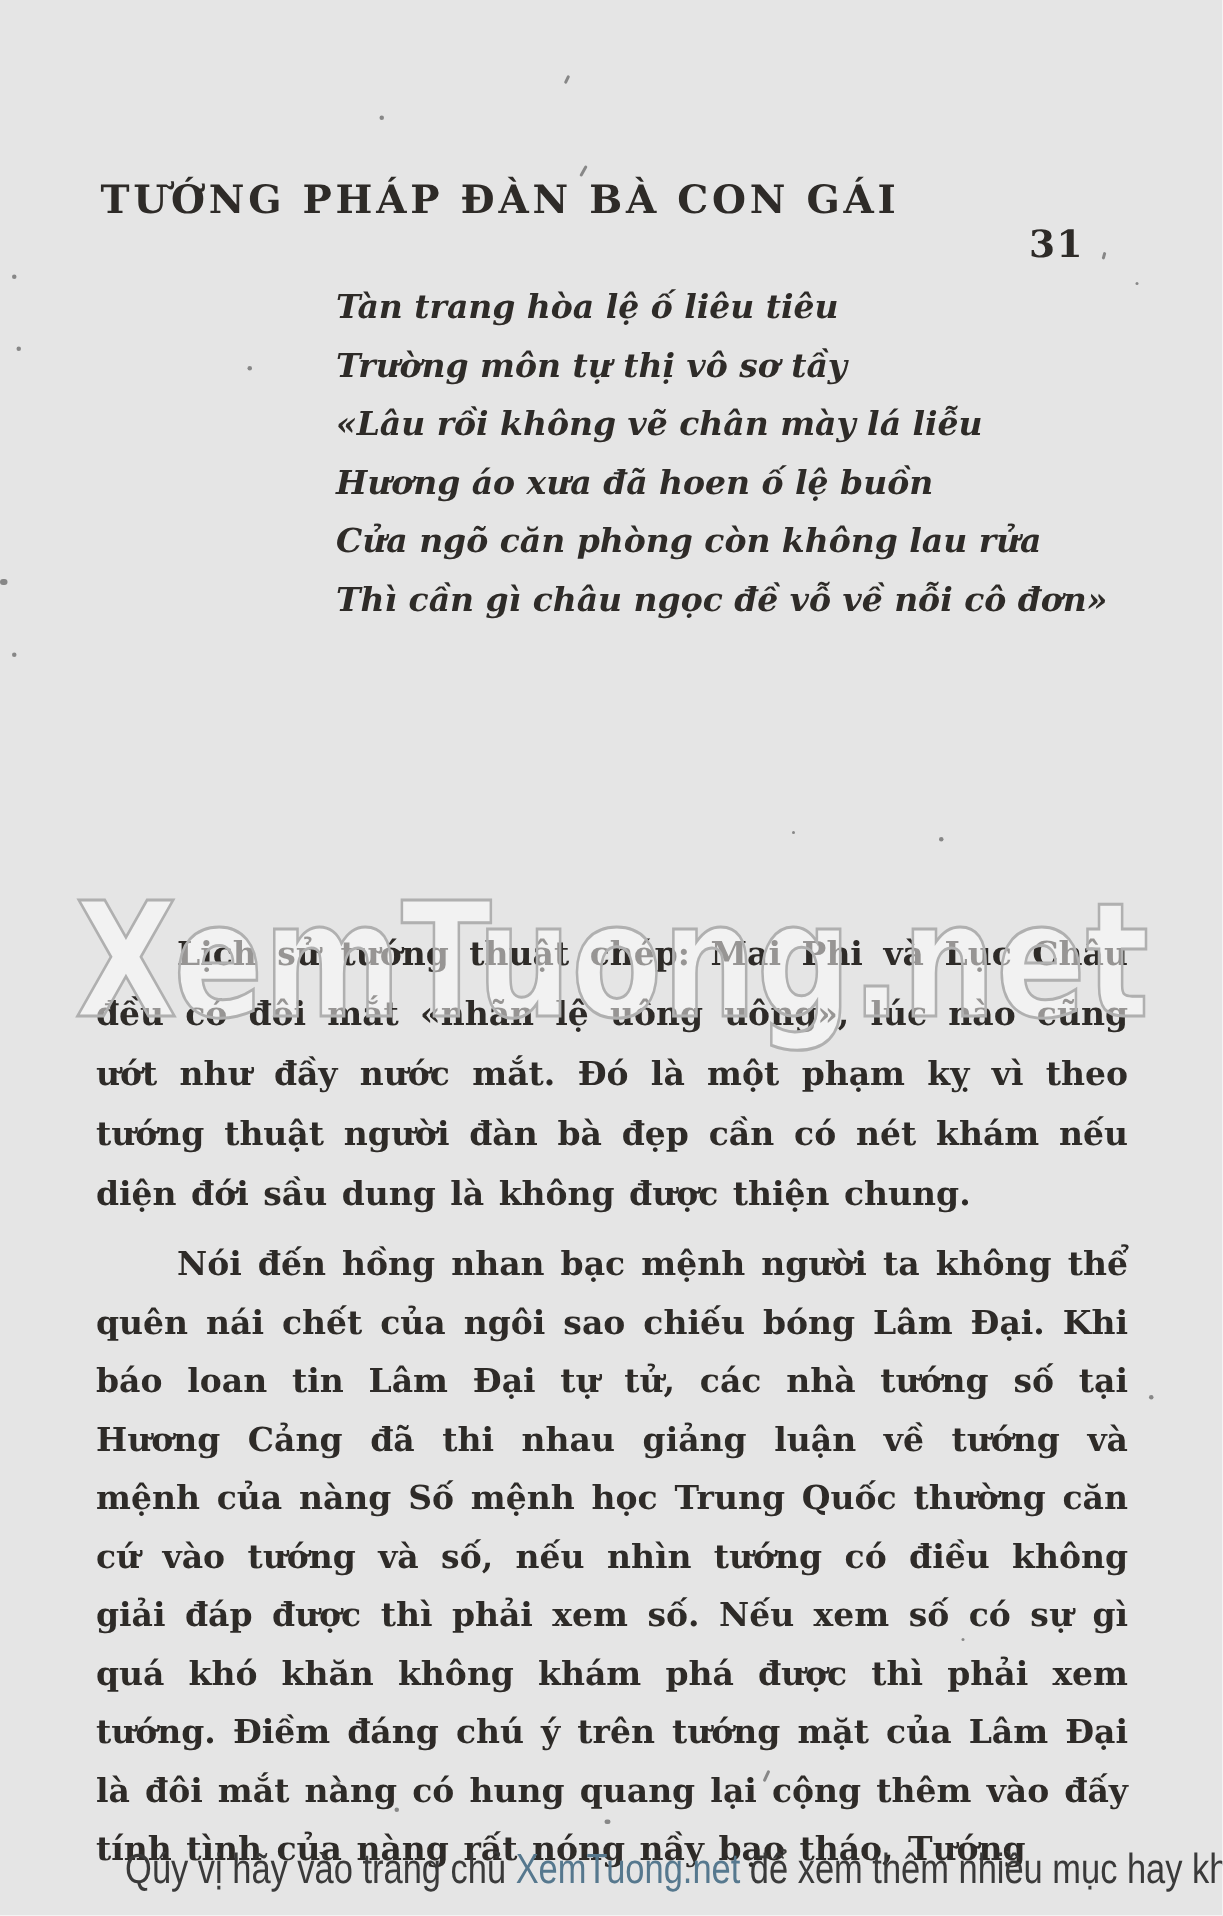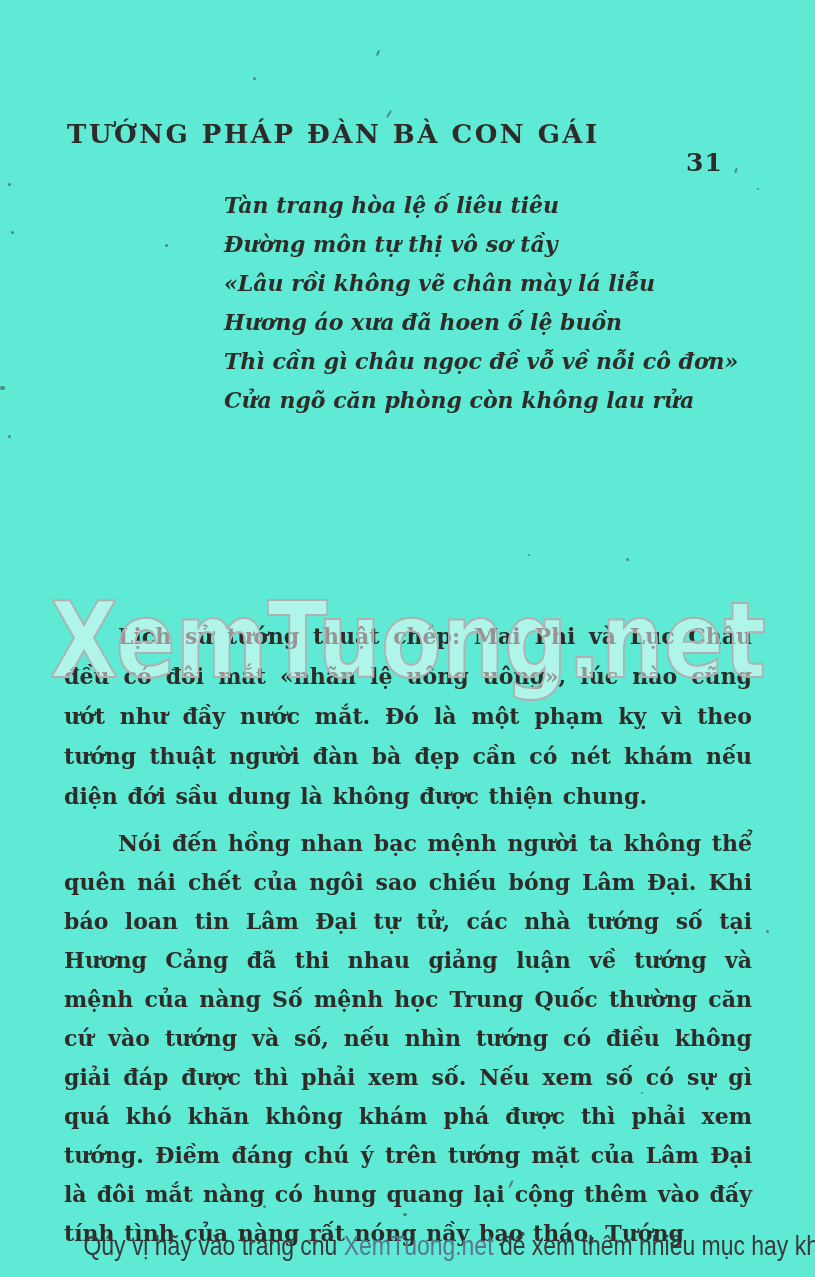--- a/index.html
+++ b/index.html
@@ -1,21 +1,21 @@
 <!DOCTYPE html>
 <html><head>
 <meta charset="utf-8">
 <style>
   html, body { margin: 0; padding: 0; background: #ffffff; }
 
   .page {
     position: relative;
     width: 815px;
     height: 1277px;
-    background: #5eead4;
+    background: #e5e5e5;
     overflow: hidden;
     font-family: "DejaVu Serif", serif;
     color: #2e2b28;
   }
 
   .header-title {
     position: absolute;
     left: 67px;
     top: 119px;
     font-size: 26px;
@@ -96,25 +96,25 @@
 </head>
 <body>
 
 <div class="page">
 
   <div class="header-title">TƯỚNG PHÁP ĐÀN BÀ CON GÁI</div>
   <div class="page-number">31</div>
 
   <div class="poem">
     <div class="poem-line">Tàn trang hòa lệ ố liêu tiêu</div>
-    <div class="poem-line">Đường môn tự thị vô sơ tầy</div>
+    <div class="poem-line">Trường môn tự thị vô sơ tầy</div>
     <div class="poem-line">«Lâu rồi không vẽ chân mày lá liễu</div>
     <div class="poem-line">Hương áo xưa đã hoen ố lệ buồn</div>
+    <div class="poem-line">Cửa ngõ căn phòng còn không lau rửa</div>
     <div class="poem-line">Thì cần gì châu ngọc đề vỗ về nỗi cô đơn»</div>
-    <div class="poem-line">Cửa ngõ căn phòng còn không lau rửa</div>
   </div>
 
   <div class="para" id="para-2">Lịch sử tướng thuật chép: Mai Phi và Lục Châu đều có đôi mắt «nhãn lệ uông uông», lúc nào cũng ướt như đầy nước mắt. Đó là một phạm kỵ vì theo tướng thuật người đàn bà đẹp cần có nét khám nếu diện đới sầu dung là không được thiện chung.</div>
   <div class="para" id="para-3">Nói đến hồng nhan bạc mệnh người ta không thể quên nái chết của ngôi sao chiếu bóng Lâm Đại. Khi báo loan tin Lâm Đại tự tử, các nhà tướng số tại Hương Cảng đã thi nhau giảng luận về tướng và mệnh của nàng Số mệnh học Trung Quốc thường căn cứ vào tướng và số, nếu nhìn tướng có điều không giải đáp được thì phải xem số. Nếu xem số có sự gì quá khó khăn không khám phá được thì phải xem tướng. Điềm đáng chú ý trên tướng mặt của Lâm Đại là đôi mắt nàng có hung quang lại cộng thêm vào đấy tính tình của nàng rất nóng nầy bạo tháo, Tướng</div>
 
   <svg class="watermark" width="740" height="132" viewBox="0 0 740 132">
     <text x="370" y="97" text-anchor="middle" textLength="716" lengthAdjust="spacingAndGlyphs" font-family="DejaVu Sans, sans-serif" font-size="106" font-weight="bold" fill="#ffffff" fill-opacity="0.5" stroke="#b0b0b0" stroke-width="2">XemTuong.net</text>
   </svg>
 
   <div class="speck" style="left:377px;top:50px;width:2px;height:6px;transform:rotate(25deg);border-radius:1px;"></div>

